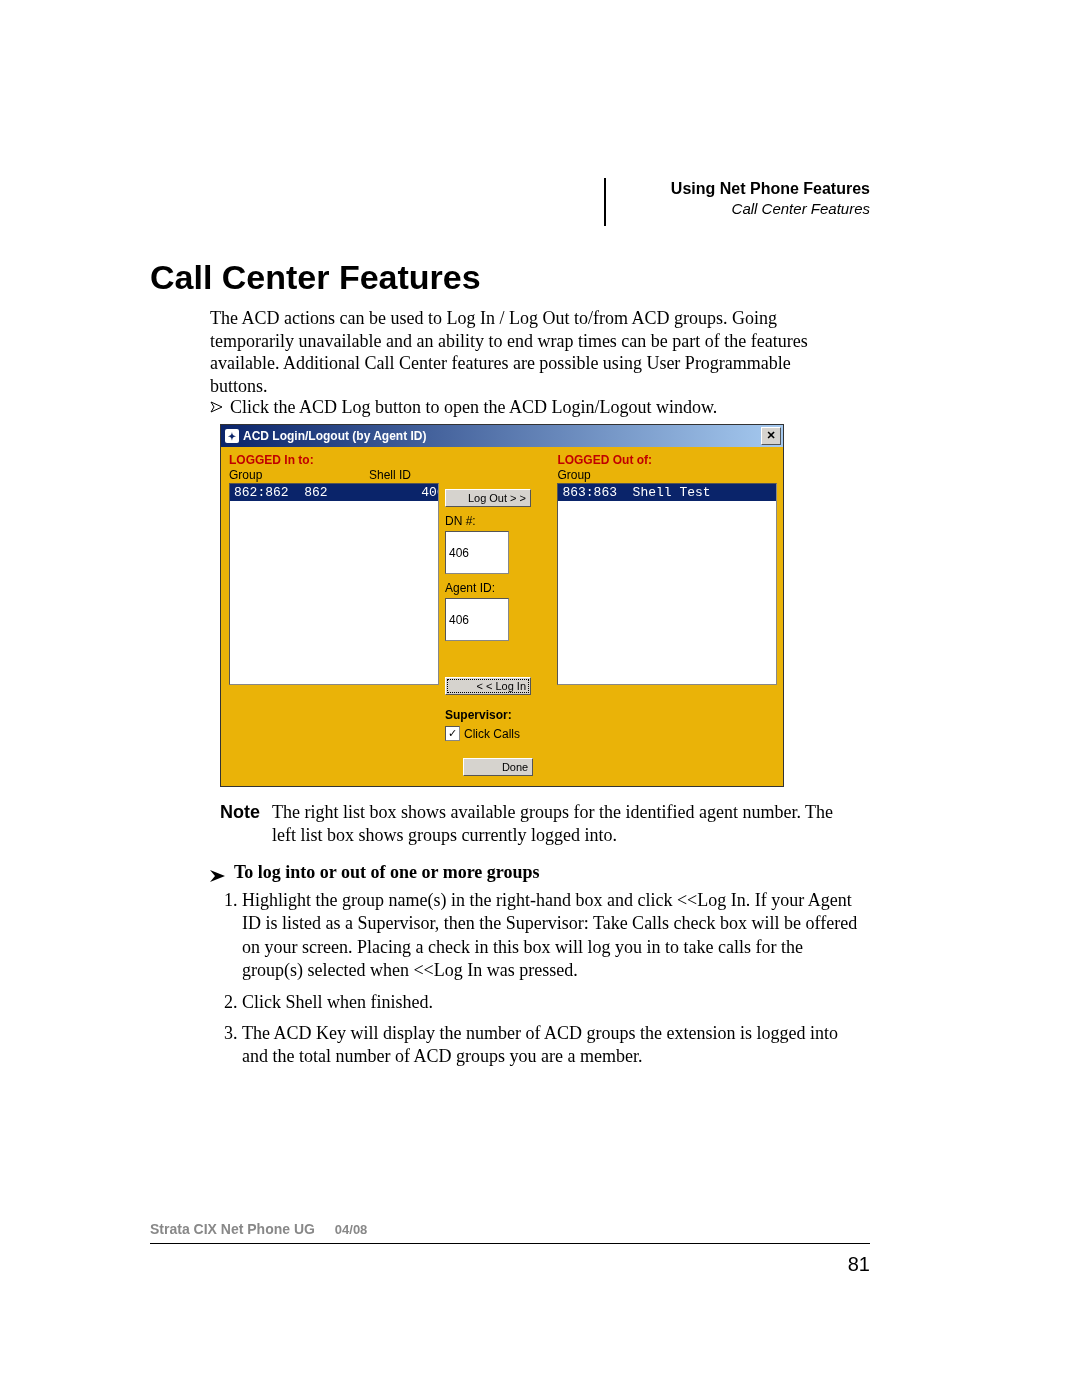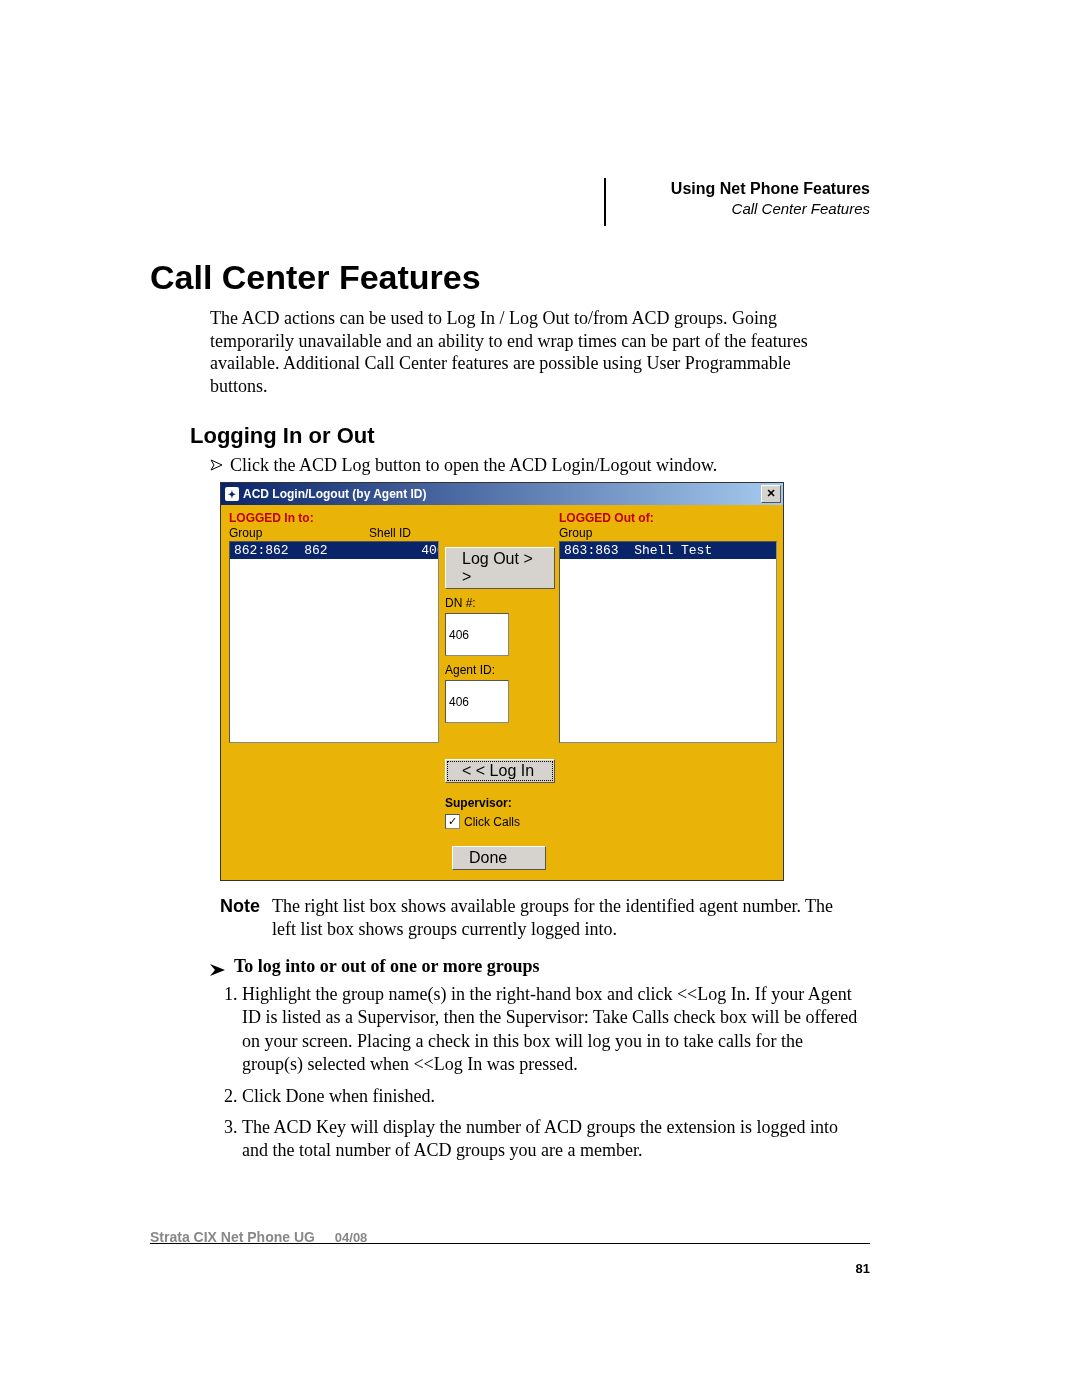--- a/index.html
+++ b/index.html
@@ -148,23 +148,23 @@
     color: #fff;
     padding: 1px 4px;
     white-space: pre;
   }
   .win-btn {
     display: inline-block;
     background: #d6d3ce;
     border: 1px solid #fff;
     border-right-color: #555;
     border-bottom-color: #555;
-    padding: 2px 16px;
-    text-align: left;
-    font-size: 16px;
+    padding: 2px 4px;
+    text-align: right;
+    font-size: 11px;
     margin-bottom: 2px;
     width: 76px;
   }
   .win-btn.dotted { outline: 1px dotted #000; outline-offset: -3px; }
   .fld-label { font-size: 12px; margin-top: 2px; }
   .bold-label { font-weight: bold; font-size: 12px; margin-top: 8px; }
   .txt-input {
     width: 56px;
     height: 17px;
     background: #fff;
@@ -221,40 +221,39 @@
     left: 0;
     width: 720px;
     display: flex;
     justify-content: space-between;
     font-family: Arial, Helvetica, sans-serif;
     font-size: 14px;
     gap: 25px;
   }
   .footer-left { color: #888; font-weight: bold; }
   .footer-date { color: #888; font-weight: bold; margin-left: 16px; font-size: 13px;}
-  .footer-page { font-weight: bold; font-size: 13px; margin-top: 32px; }
+  .footer-page { font-weight: normal; font-size: 20px; margin-top: 32px; }
   .page-outer { height: 1120px; position: relative; }
 </style>
 </head>
 <body>
 
 <div class="page">
   <div class="page-outer">
 
     <div class="header-block">
       <div class="header-line1">Using Net Phone Features</div>
       <div class="header-line2">Call Center Features</div>
     </div>
     <div class="header-rule"></div>
 
     <h1 class="main-heading">Call Center Features</h1>
 
     <p class="intro">The ACD actions can be used to Log In / Log Out to/from ACD groups. Going temporarily unavailable and an ability to end wrap times can be part of the features available.  Additional Call Center features are possible using User Programmable buttons.</p>
 
-    <h2 class="sub-heading">Logging In or Out</h2>
 
     <div class="bullet-row">
       <span class="arrow-outline">
         <svg width="14" height="14" viewBox="0 0 14 14">
             <polygon points="1,2 12,7 1,12 4,7" fill="none" stroke="#000" stroke-width="1"></polygon>
           </svg>
       </span>
       <span>Click the ACD Log button to open the ACD Login/Logout window.</span>
     </div>
 
@@ -315,21 +314,21 @@
       <span class="arrow-solid">
         <svg width="16" height="14" viewBox="0 0 16 14">
             <polygon points="0,1 15,7 0,13 5,7" fill="#000"></polygon>
           </svg>
       </span>
       <span class="proc-text">To log into or out of one or more groups</span>
     </div>
 
     <ol class="steps">
       <li>Highlight the group name(s) in the right-hand box and click &lt;&lt;Log In.  If your Agent ID is listed as a Supervisor, then the Supervisor: Take Calls check box will be offered on your screen.  Placing a check in this box will log you in to take calls for the group(s) selected when &lt;&lt;Log In was pressed.</li>
-      <li>Click Done when finished.</li>
+      <li>Click Shell when finished.</li>
       <li>The ACD Key will display the number of ACD groups the extension is logged into and the total number of ACD groups you are a member.</li>
     </ol>
 
     <div class="footer-rule"></div>
     <div class="footer">
       <span>
         <span class="footer-left">Strata CIX Net Phone UG</span>
         <span class="footer-date">04/08</span>
       </span>
       <span class="footer-page">81</span>

